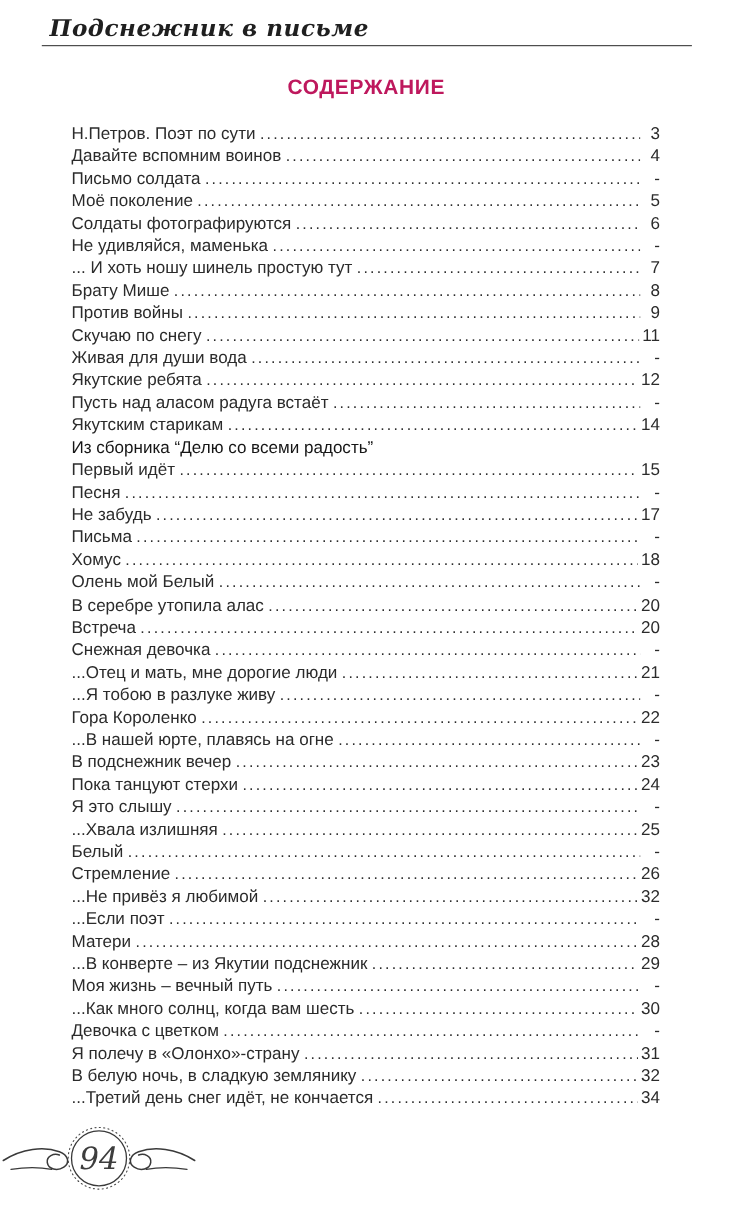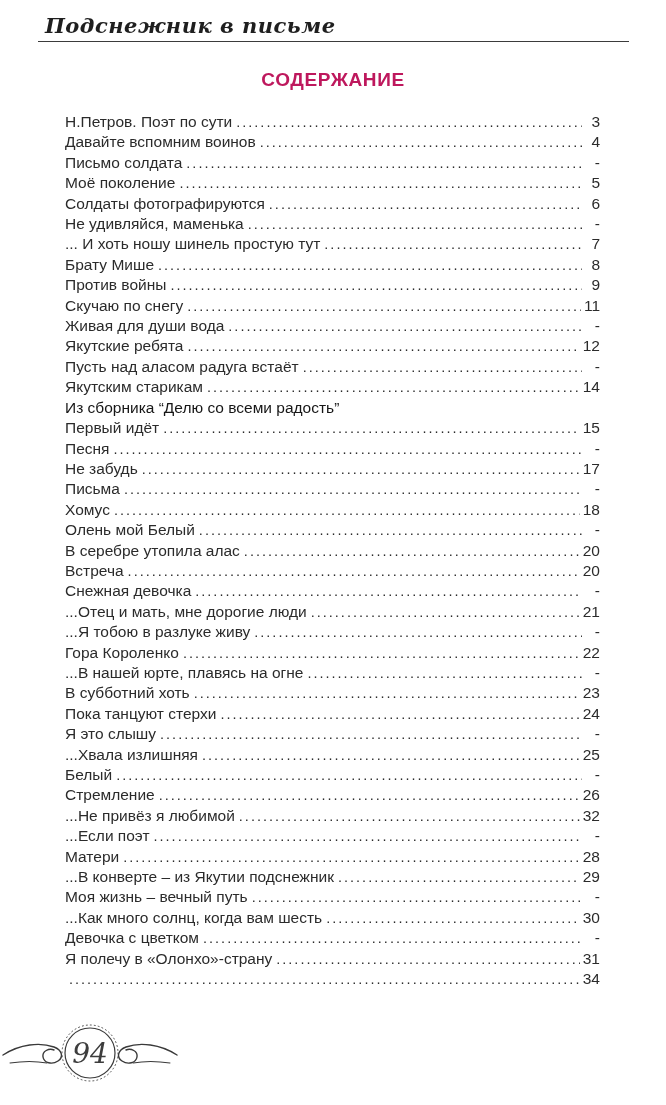--- a/index.html
+++ b/index.html
@@ -227,21 +227,21 @@
         <span class="toc-title">Гора Короленко</span>
         <span class="toc-dots"></span>
         <span class="toc-page">22</span>
       </div>
       <div class="toc-row">
         <span class="toc-title">...В нашей юрте, плавясь на огне</span>
         <span class="toc-dots"></span>
         <span class="toc-page">-</span>
       </div>
       <div class="toc-row">
-        <span class="toc-title">В субботний хоть</span>
+        <span class="toc-title">В подснежник вечер</span>
         <span class="toc-dots"></span>
         <span class="toc-page">23</span>
       </div>
       <div class="toc-row">
         <span class="toc-title">Пока танцуют стерхи</span>
         <span class="toc-dots"></span>
         <span class="toc-page">24</span>
       </div>
       <div class="toc-row">
         <span class="toc-title">Я это слышу</span>
@@ -297,20 +297,26 @@
         <span class="toc-title">Девочка с цветком</span>
         <span class="toc-dots"></span>
         <span class="toc-page">-</span>
       </div>
       <div class="toc-row">
         <span class="toc-title">Я полечу в «Олонхо»-страну</span>
         <span class="toc-dots"></span>
         <span class="toc-page">31</span>
       </div>
       <div class="toc-row">
+        <span class="toc-title">В белую ночь, в сладкую землянику</span>
+        <span class="toc-dots"></span>
+        <span class="toc-page">32</span>
+      </div>
+      <div class="toc-row">
+        <span class="toc-title">...Третий день снег идёт, не кончается</span>
         <span class="toc-dots"></span>
         <span class="toc-page">34</span>
       </div>
     </div>
 
   <div class="footer">
     <svg class="ornament" width="180" height="72" viewBox="0 0 180 72" aria-hidden="true">
 
       <g fill="none" stroke="#3a3a3a" stroke-width="1.4" stroke-linecap="round">
         <path d="M3,38 C20,27 40,25 54,30 C62,33 64,40 58,44 C52,48 44,46 43,40 C42,34 49,31 54,33"></path>

